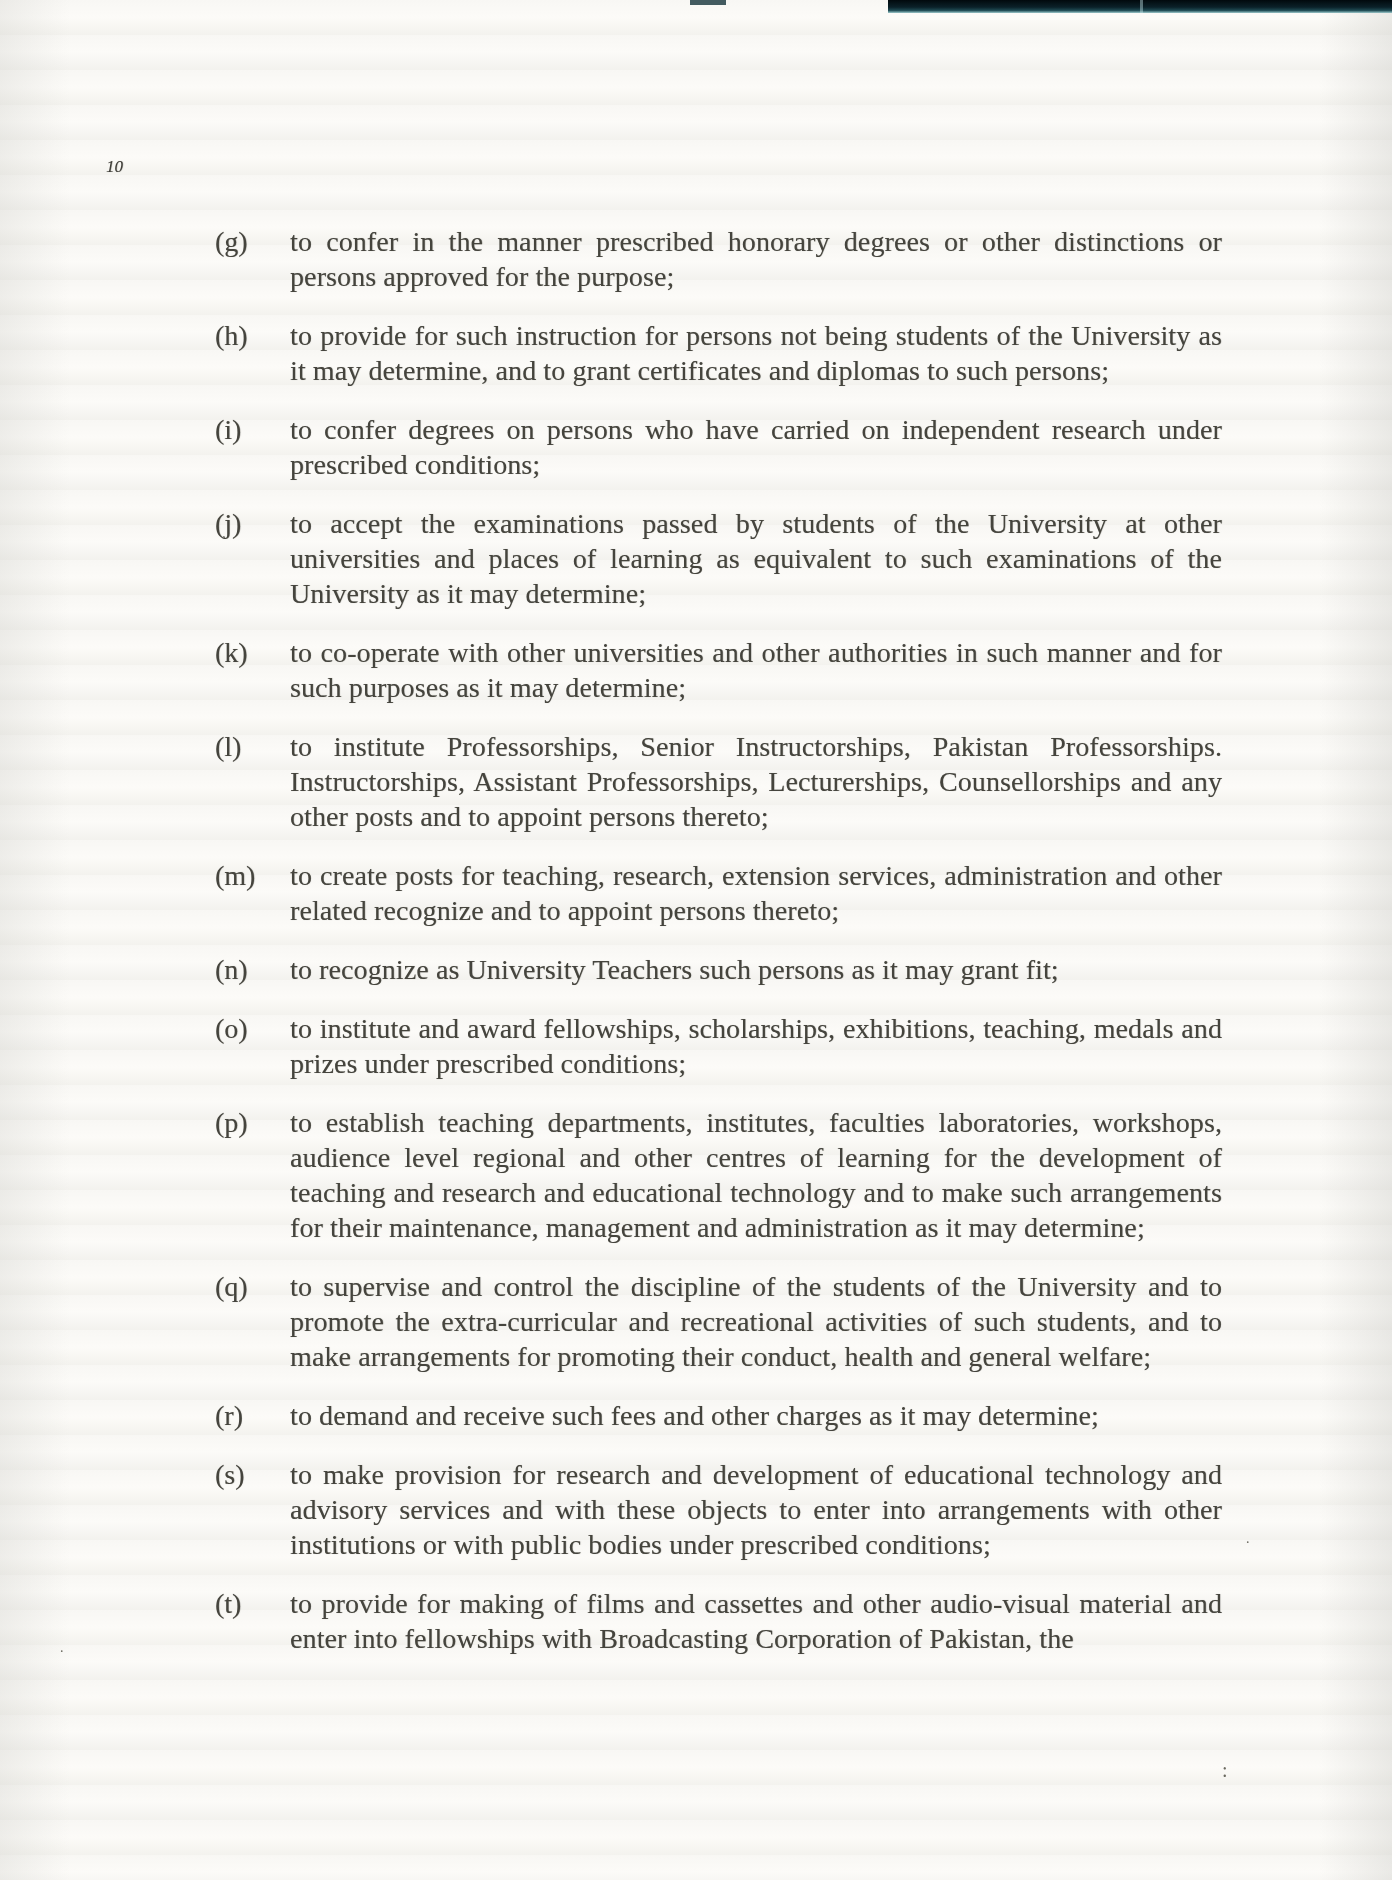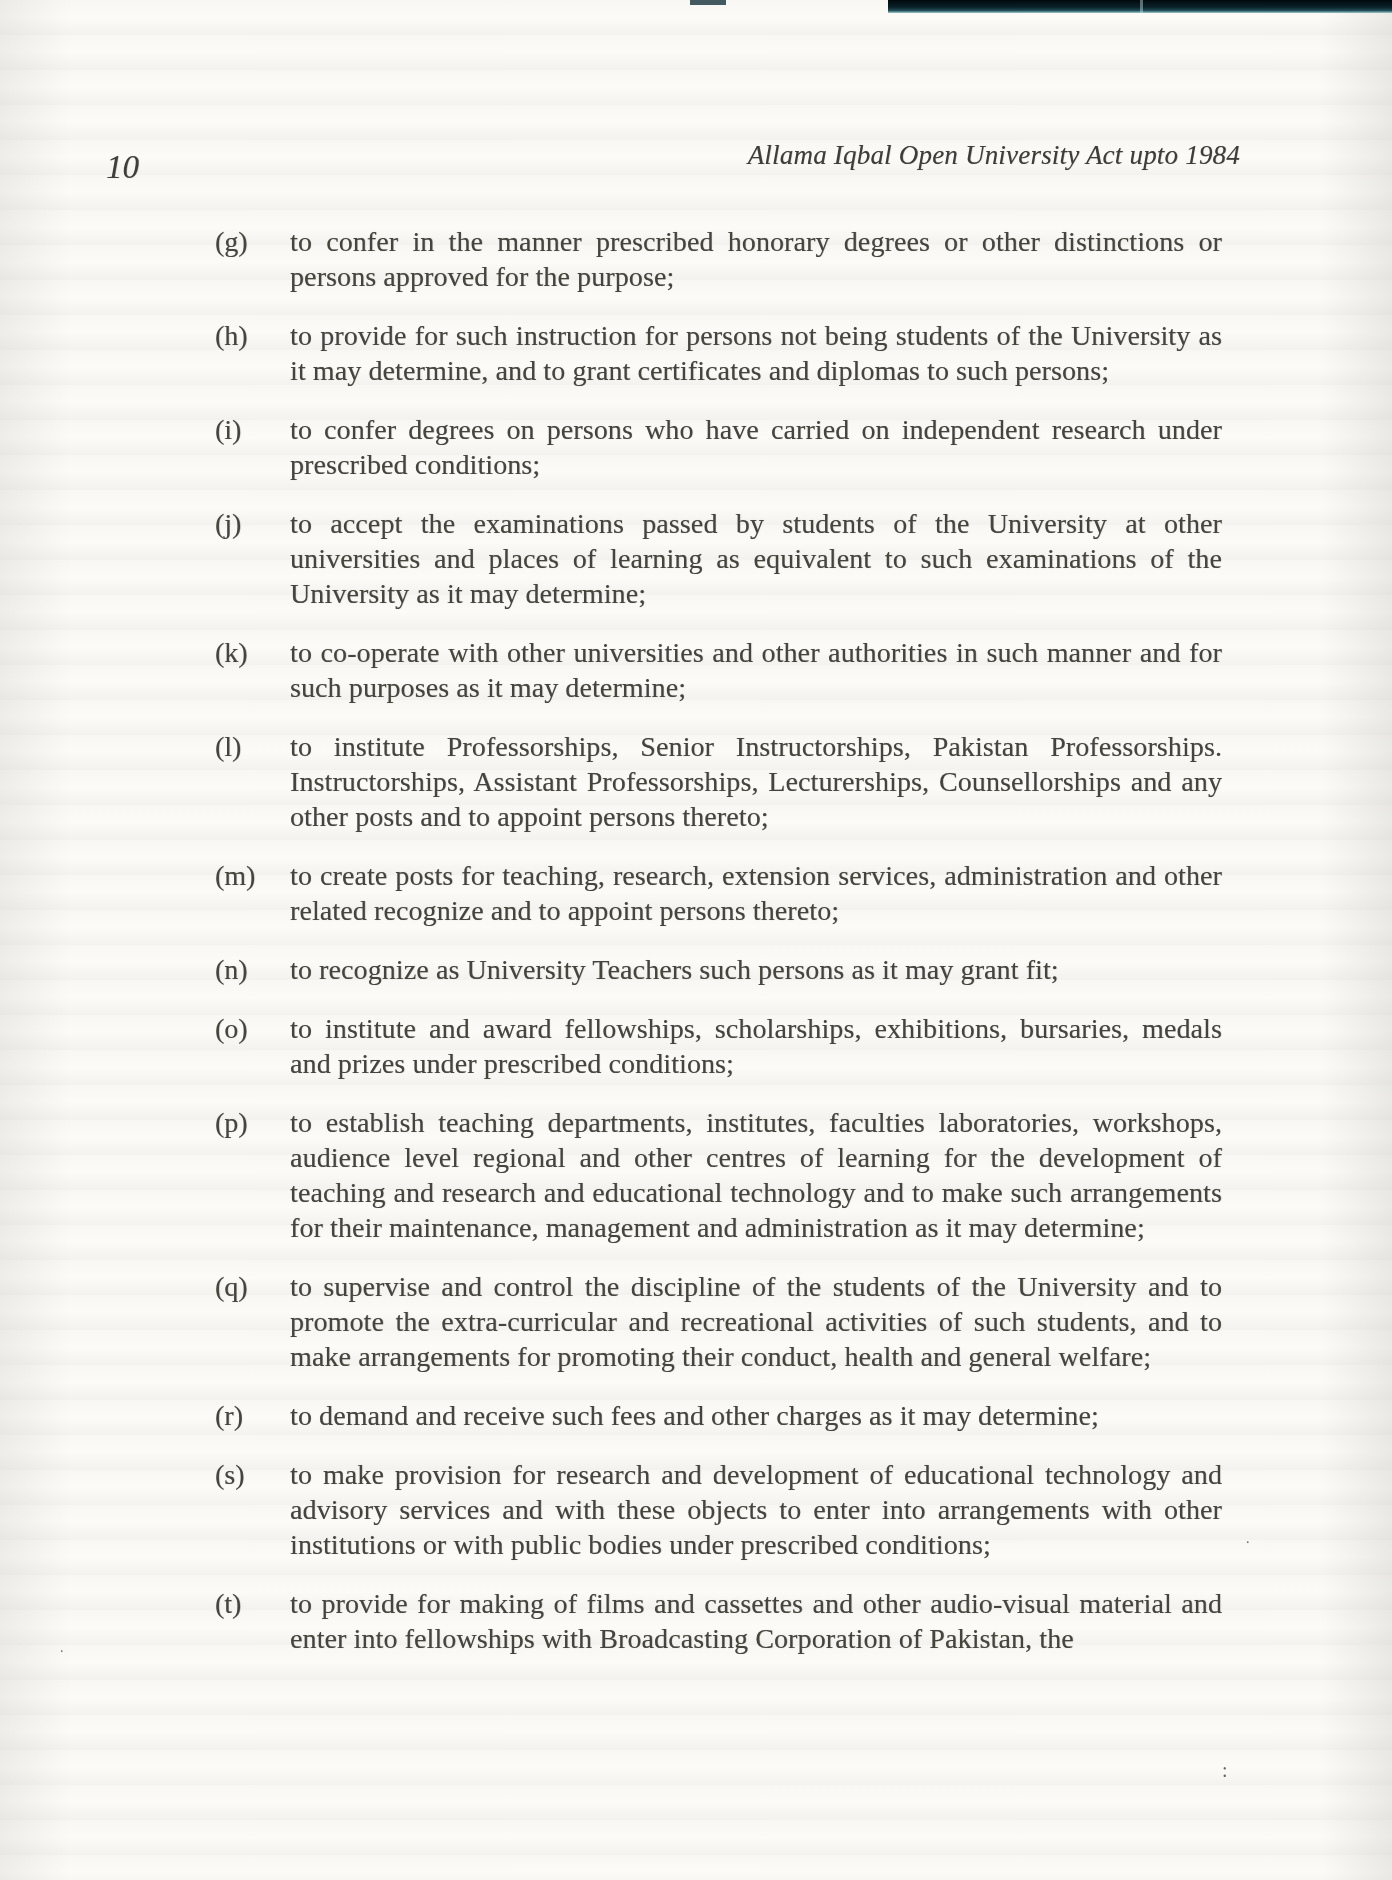--- a/index.html
+++ b/index.html
@@ -28,21 +28,21 @@
     position:absolute; top:0; left:690px; width:36px; height:5px;
     background:#15333b; opacity:.8;
   }
   .page-header {
     position:absolute; top:136px; left:106px; right:152px;
     display:flex; justify-content:space-between; align-items:baseline;
     font-style:italic; font-size:27px; line-height:34px;
     color:#3e3d37;
     text-shadow:0.4px 0.4px 0.7px rgba(70,70,64,0.45);
   }
-  .page-number { font-size:33px; position:relative; top:14px; }
+  .page-number { font-size:17px; position:relative; top:14px; }
   .running-title { letter-spacing:0.2px; }
   .clauses {
     position:absolute; top:224px; left:215px; width:1007px;
   }
   .clause {
     display:flex; align-items:flex-start;
     font-size:28px; line-height:35px;
     margin:0 0 24px 0;
     text-shadow:0.4px 0.4px 0.7px rgba(70,70,64,0.45);
   }
@@ -57,21 +57,20 @@
 </head>
 <body>
 
 <div class="page">
 
   <div class="scan-topbar"></div>
   <div class="scan-topbar-tip"></div>
 
   <header class="page-header">
     <span class="page-number">10</span>
-    <span class="running-title">Allama Iqbal Open University Act upto 1984</span>
   </header>
 
   <main class="clauses" id="clause-list">
       <div class="clause">
         <span class="clause-label">(g)</span>
         <p class="clause-text">to confer in the manner prescribed honorary degrees or other distinctions or persons approved for the purpose;</p>
       </div>
       <div class="clause">
         <span class="clause-label">(h)</span>
         <p class="clause-text">to provide for such instruction for persons not being students of the University as it may determine, and to grant certificates and diplomas to such persons;</p>
@@ -95,21 +94,21 @@
       <div class="clause">
         <span class="clause-label">(m)</span>
         <p class="clause-text">to create posts for teaching, research, extension services, administration and other related recognize and to appoint persons thereto;</p>
       </div>
       <div class="clause">
         <span class="clause-label">(n)</span>
         <p class="clause-text">to recognize as University Teachers such persons as it may grant fit;</p>
       </div>
       <div class="clause">
         <span class="clause-label">(o)</span>
-        <p class="clause-text">to institute and award fellowships, scholarships, exhibitions, bursaries, medals and prizes under prescribed conditions;</p>
+        <p class="clause-text">to institute and award fellowships, scholarships, exhibitions, teaching, medals and prizes under prescribed conditions;</p>
       </div>
       <div class="clause">
         <span class="clause-label">(p)</span>
         <p class="clause-text">to establish teaching departments, institutes, faculties laboratories, workshops, audience level regional and other centres of learning for the development of teaching and research and educational technology and to make such arrangements for their maintenance, management and administration as it may determine;</p>
       </div>
       <div class="clause">
         <span class="clause-label">(q)</span>
         <p class="clause-text">to supervise and control the discipline of the students of the University and to promote the extra-curricular and recreational activities of such students, and to make arrangements for promoting their conduct, health and general welfare;</p>
       </div>
       <div class="clause">

